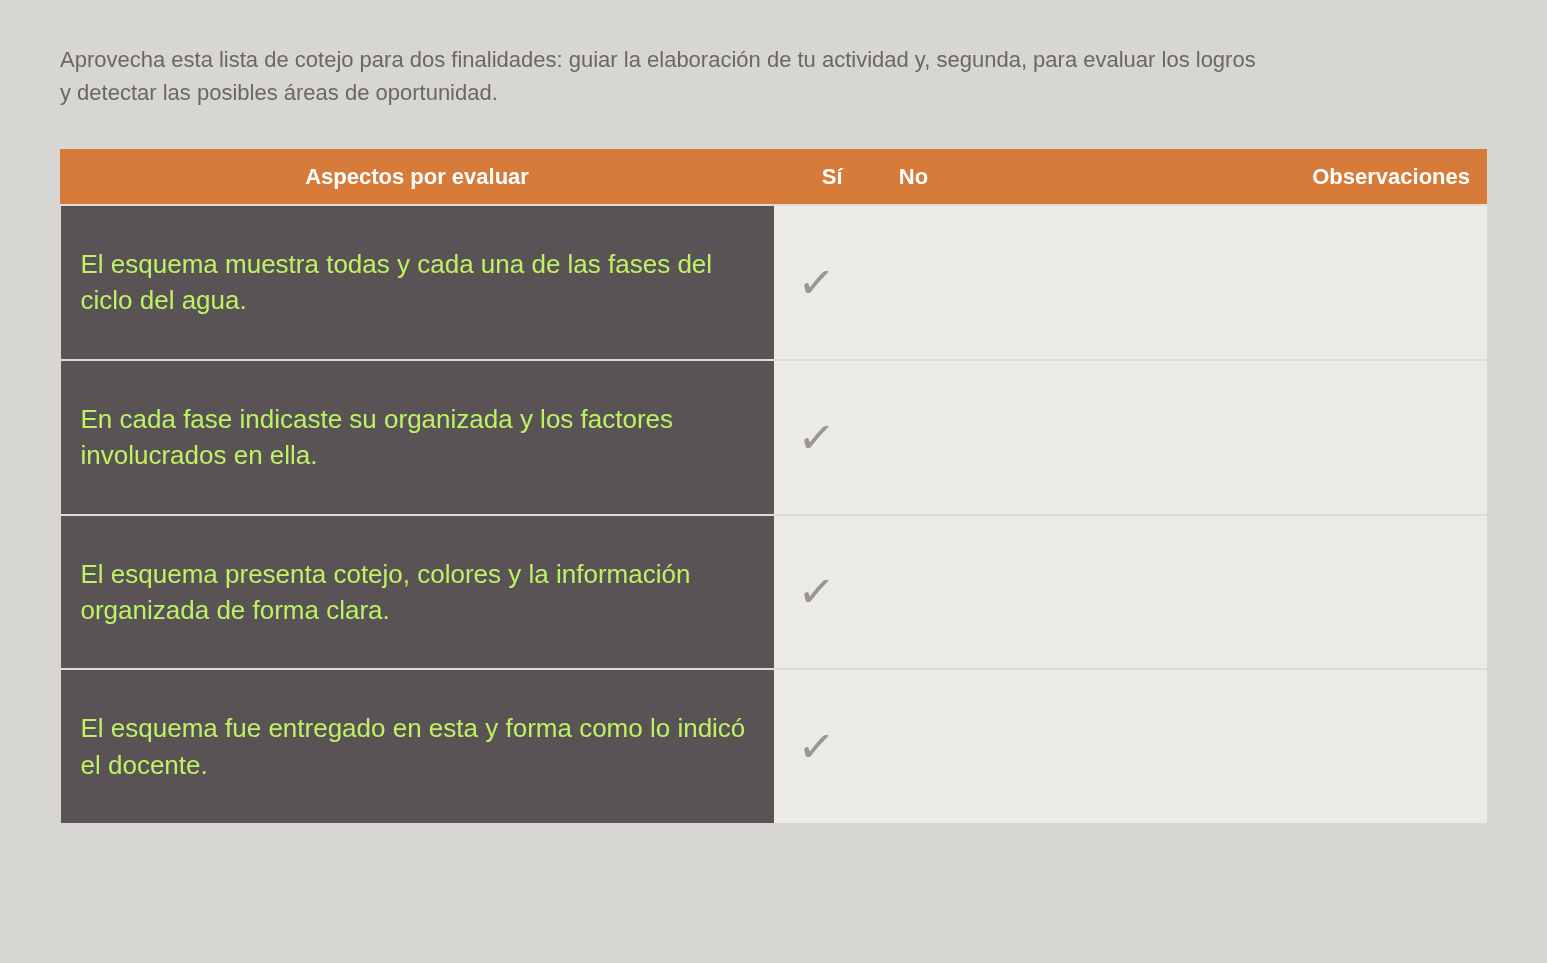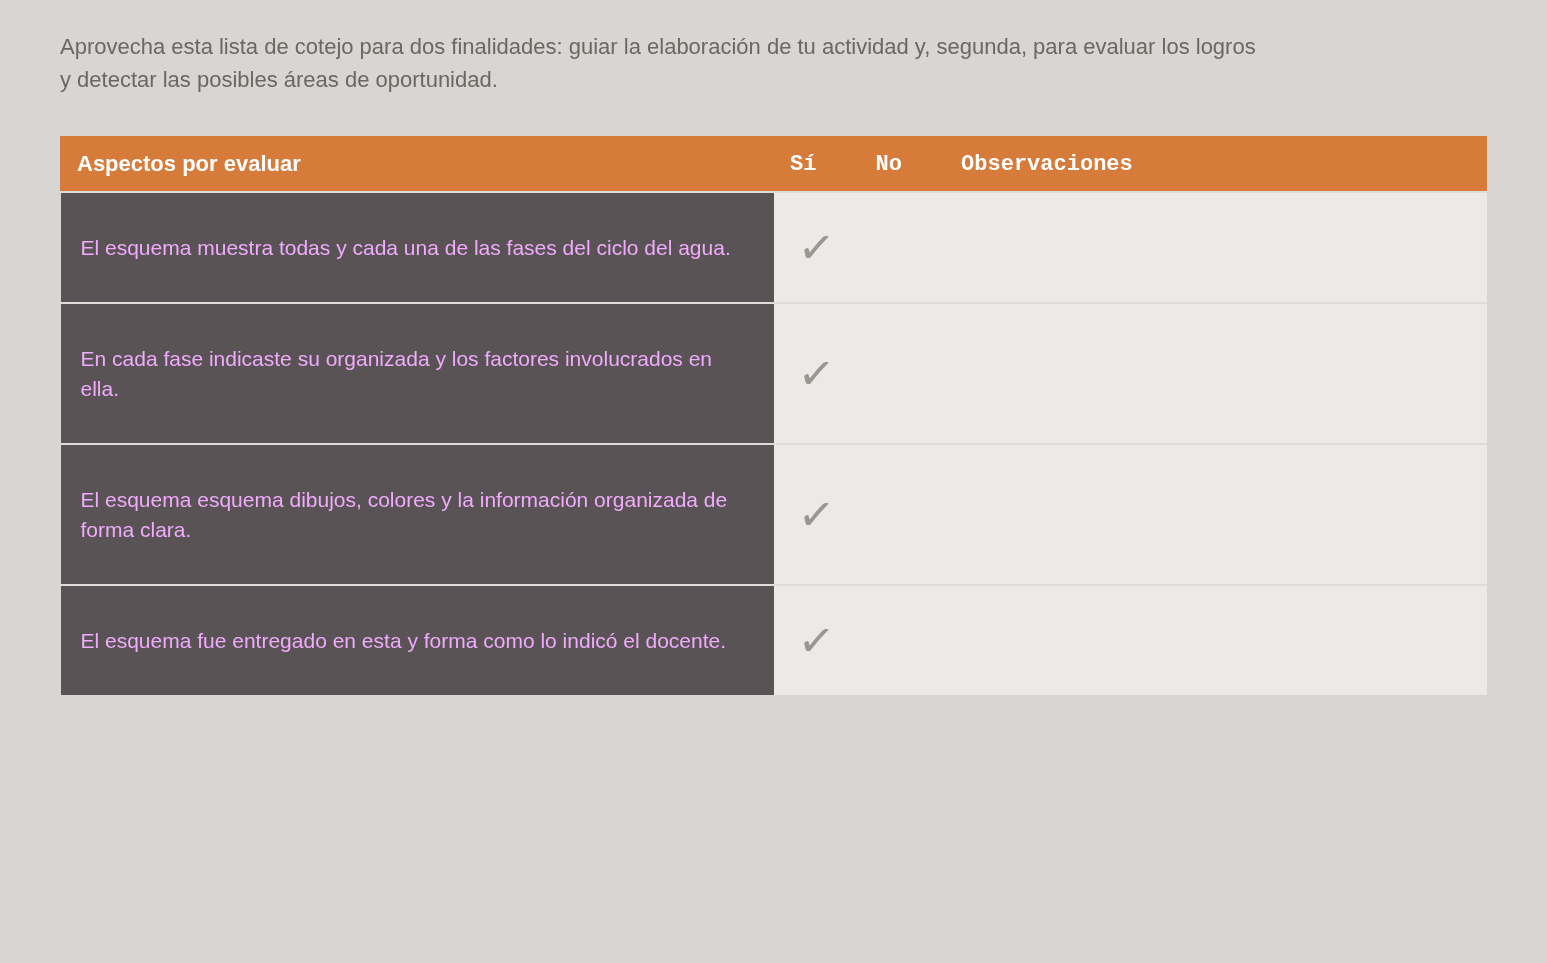--- a/index.html
+++ b/index.html
@@ -13,55 +13,55 @@
       width: 1547px;
       height: 963px;
       padding: 30px 60px;
     }
     .instruction {
       color: #6b6762;
       font-size: 22px;
       line-height: 1.5;
       margin-bottom: 40px;
       max-width: 1200px;
+      margin-top: 13px;
     }
     .rubric-table {
       width: 100%;
       border-collapse: collapse;
       table-layout: fixed;
     }
     .rubric-table th {
       background: #d77b3a;
       color: #fff;
       font-weight: bold;
       font-size: 22px;
       padding: 14px 16px;
-      text-align: left;
+      text-align: center;
       border: 1px solid #d77b3a;
     }
     .rubric-table th.center {
-      text-align: left;
-      font-family: Liberation Mono, monospace;
+      text-align: right;
     }
     .col-aspect {
       width: 50%;
     }
     .col-si {
       width: 6%;
     }
     .col-no {
       width: 6%;
     }
     .col-obs {
       width: 38%;
     }
     .rubric-table td.aspect-cell {
       background: #5a5356;
-      color: #f0abfc;
-      font-size: 21px;
+      color: #bef264;
+      font-size: 26px;
       line-height: 1.4;
       padding: 40px 20px;
       border-top: 2px solid #e0ddd9;
       vertical-align: middle;
     }
     .rubric-table td.check-cell {
       background: #eceae6;
       text-align: center;
       vertical-align: middle;
       border-top: 2px solid #e0ddd9;
@@ -106,21 +106,21 @@
       <td class="check-cell"><span></span></td>
       <td class="obs-cell"><span></span></td>
     </tr>
     <tr>
       <td class="aspect-cell">En cada fase indicaste su organizada y los factores involucrados en ella.</td>
       <td class="check-cell"><span class="checkmark">✓</span></td>
       <td class="check-cell"><span></span></td>
       <td class="obs-cell"><span></span></td>
     </tr>
     <tr>
-      <td class="aspect-cell">El esquema esquema dibujos, colores y la información organizada de forma clara.</td>
+      <td class="aspect-cell">El esquema presenta cotejo, colores y la información organizada de forma clara.</td>
       <td class="check-cell"><span class="checkmark">✓</span></td>
       <td class="check-cell"><span></span></td>
       <td class="obs-cell"><span></span></td>
     </tr>
     <tr>
       <td class="aspect-cell">El esquema fue entregado en esta y forma como lo indicó el docente.</td>
       <td class="check-cell"><span class="checkmark">✓</span></td>
       <td class="check-cell"><span></span></td>
       <td class="obs-cell"><span></span></td>
     </tr>

